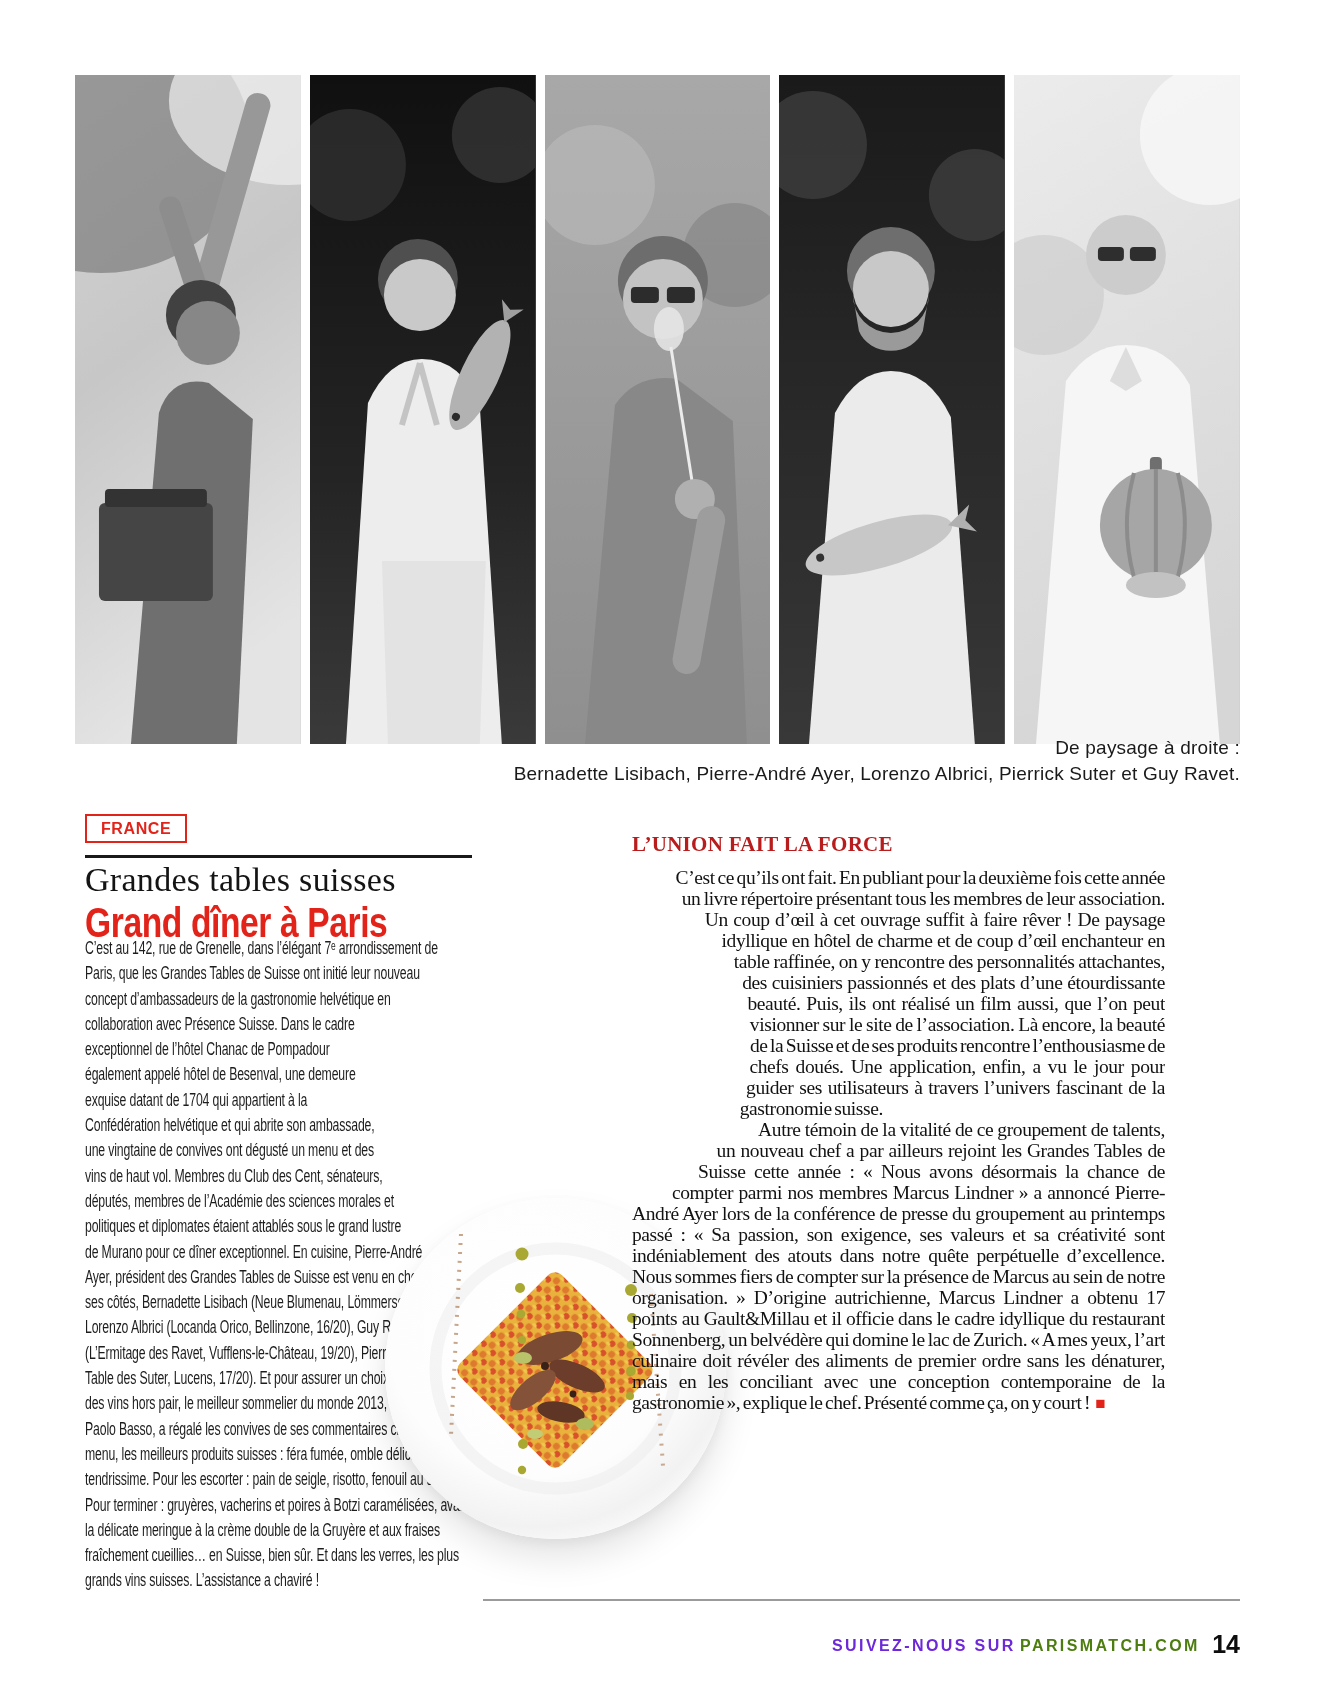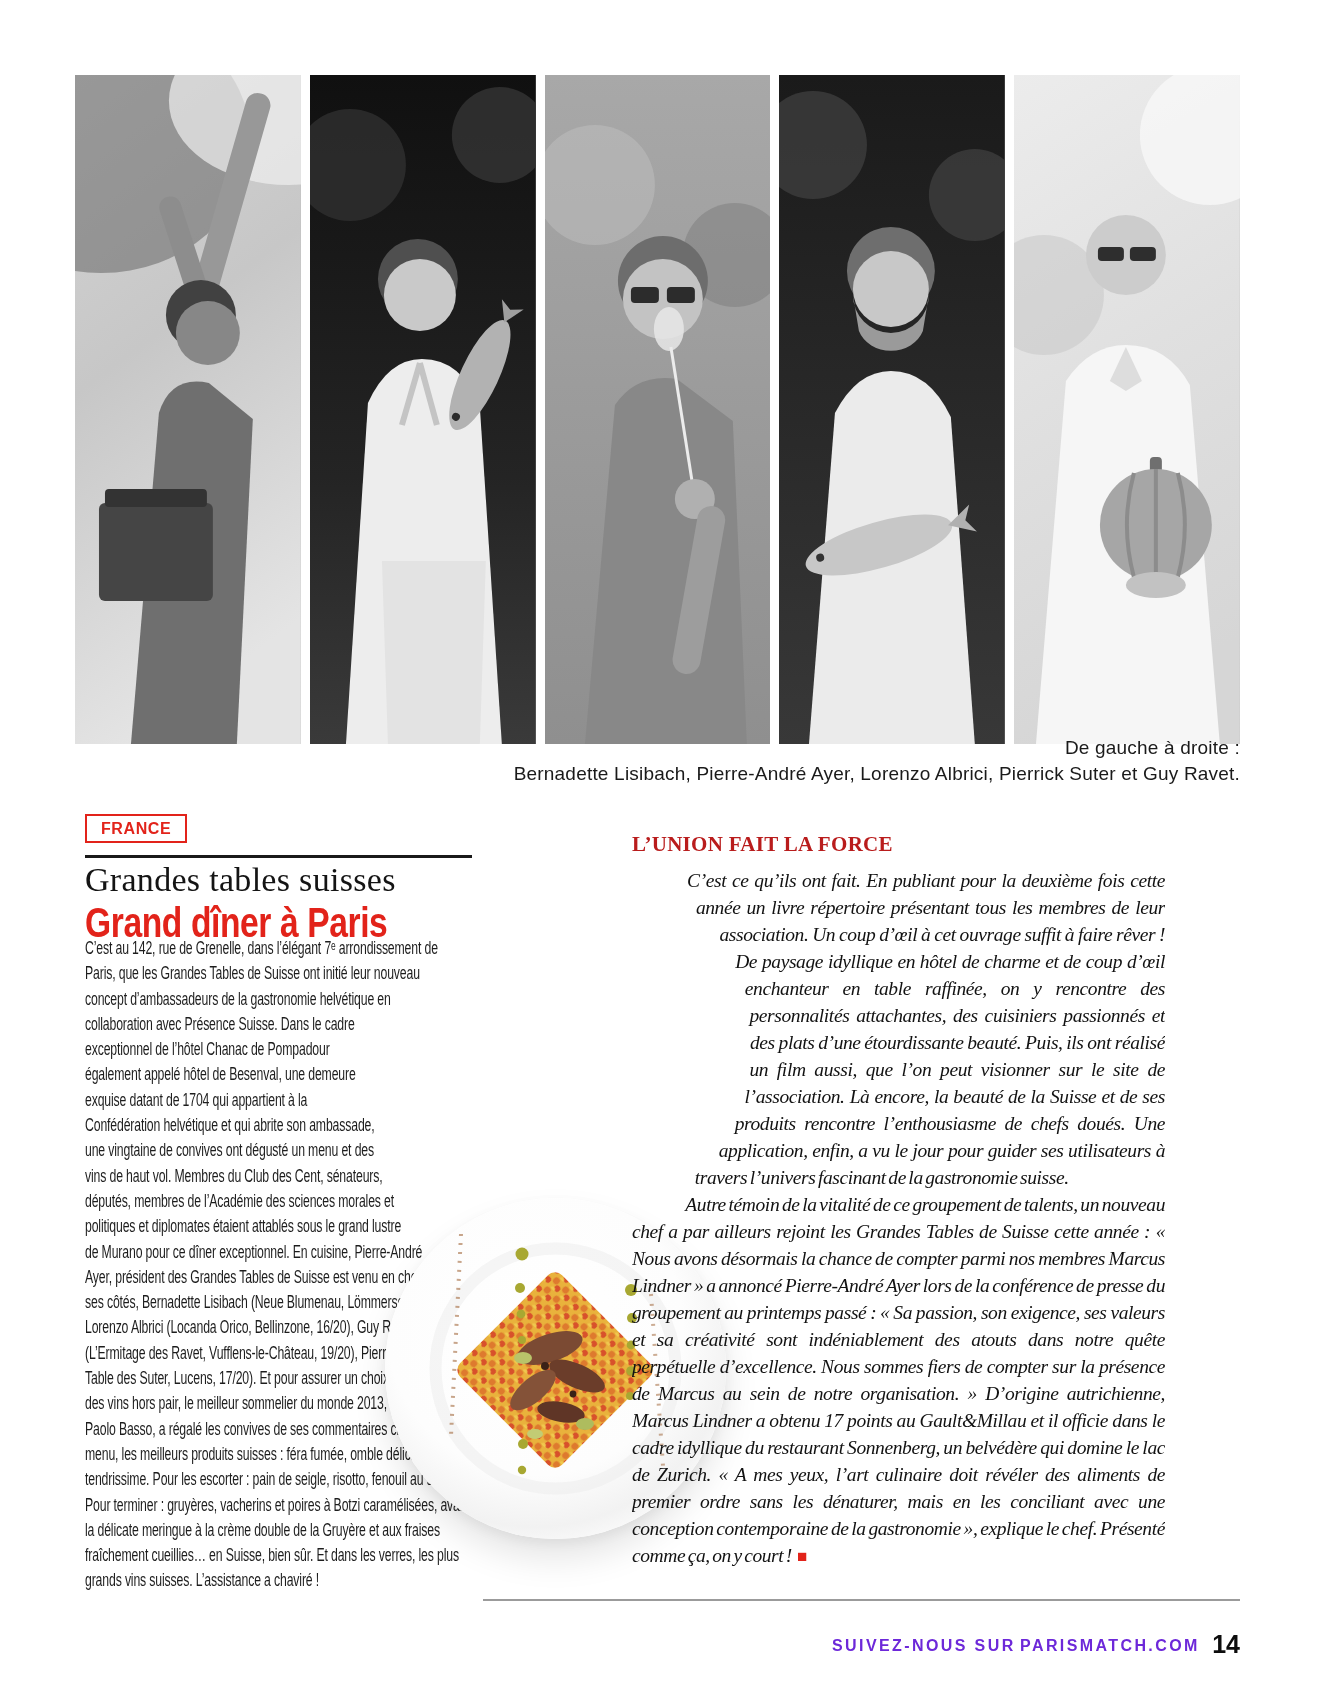--- a/index.html
+++ b/index.html
@@ -35,32 +35,32 @@
   .plate{position:absolute;left:385px;top:1198px;width:341px;height:341px;border-radius:50%;
          background:radial-gradient(circle at 44% 38%,#ffffff 0%,#fdfdfd 52%,#f2f2f2 70%,
                     #fafafa 78%,#ececec 90%,#f6f6f6 100%);
          box-shadow:0 20px 34px rgba(0,0,0,.10),0 5px 12px rgba(0,0,0,.05);}
   .plate svg{display:block;width:100%;height:100%;}
 
   
   .rightcol{position:absolute;left:632px;top:832px;width:533px;height:775px;overflow:hidden;}
   .rightcol h3{margin:0 0 10px;font-family:"Liberation Serif",serif;font-size:21px;
                font-weight:bold;color:#b91c1c;letter-spacing:.3px;}
-  .serifbody{font-family:"Liberation Serif",serif;font-size:19.5px;line-height:27px;
-             text-align:justify;letter-spacing:-.4px;word-spacing:-2px;color:#121212;font-style:italic;}
+  .serifbody{font-family:"Liberation Serif",serif;font-size:19.5px;line-height:21px;
+             text-align:justify;letter-spacing:-.4px;word-spacing:-2px;color:#121212;}
   .serifbody p{margin:0;text-indent:28px;}
   .spacer-l{float:left;width:160px;height:350px;margin-top:319px;
             shape-outside:ellipse(195px 175px at -77px 175px);}
   .endmark{color:#e2231a;font-size:17px;letter-spacing:0;word-spacing:0;padding-left:5px;}
 
   
   .rule2{position:absolute;left:483px;top:1599px;width:757px;height:1.5px;background:#9b9b9b;}
   .footer{position:absolute;right:77px;top:1630px;white-space:nowrap;}
   .footer .follow{font-weight:bold;font-size:16px;letter-spacing:2.4px;color:#6d28d9;}
-  .footer .site{font-weight:bold;font-size:16px;letter-spacing:2.4px;color:#6d28d9;margin-top:28px;}
+  .footer .site{font-weight:bold;font-size:16px;letter-spacing:2.4px;color:#4d7c0f;margin-top:28px;}
   .footer .pnum{font-weight:bold;font-size:25px;letter-spacing:0;color:#0d0d0d;
                 vertical-align:-2px;padding-left:8px;}
 </style>
 </head>
 <body>
 
 <div class="page">
 
   <div class="strip">
 
@@ -178,21 +178,21 @@
         <path d="M112 272 l-16 34 16 10 16 -10 z" fill="#dddddd"></path>
         <rect x="136" y="382" width="12" height="16" rx="4" fill="#6f6f6f"></rect>
         <circle cx="142" cy="450" r="56" fill="#a6a6a6"></circle>
         <path d="M142 394 v112 M120 398 q-14 52 0 104 M164 398 q14 52 0 104" stroke="#8c8c8c" stroke-width="4" fill="none"></path>
         <ellipse cx="142" cy="510" rx="30" ry="13" fill="#c2c2c2"></ellipse>
       </svg>
     </figure>
   </div>
 
   <div class="caption">
-    <div>De gauche à droite :</div>
+    <div>De paysage à droite :</div>
     <div>Bernadette Lisibach, Pierre-André Ayer, Lorenzo Albrici, Pierrick Suter et Guy Ravet.</div>
   </div>
 
   <div class="tag">FRANCE</div>
   <div class="rule1"></div>
   <h2 class="kicker">Grandes tables suisses</h2>
   <h1 class="title">Grand dîner à Paris</h1>
 
   <div class="leftbody">
     <div class="cond">

